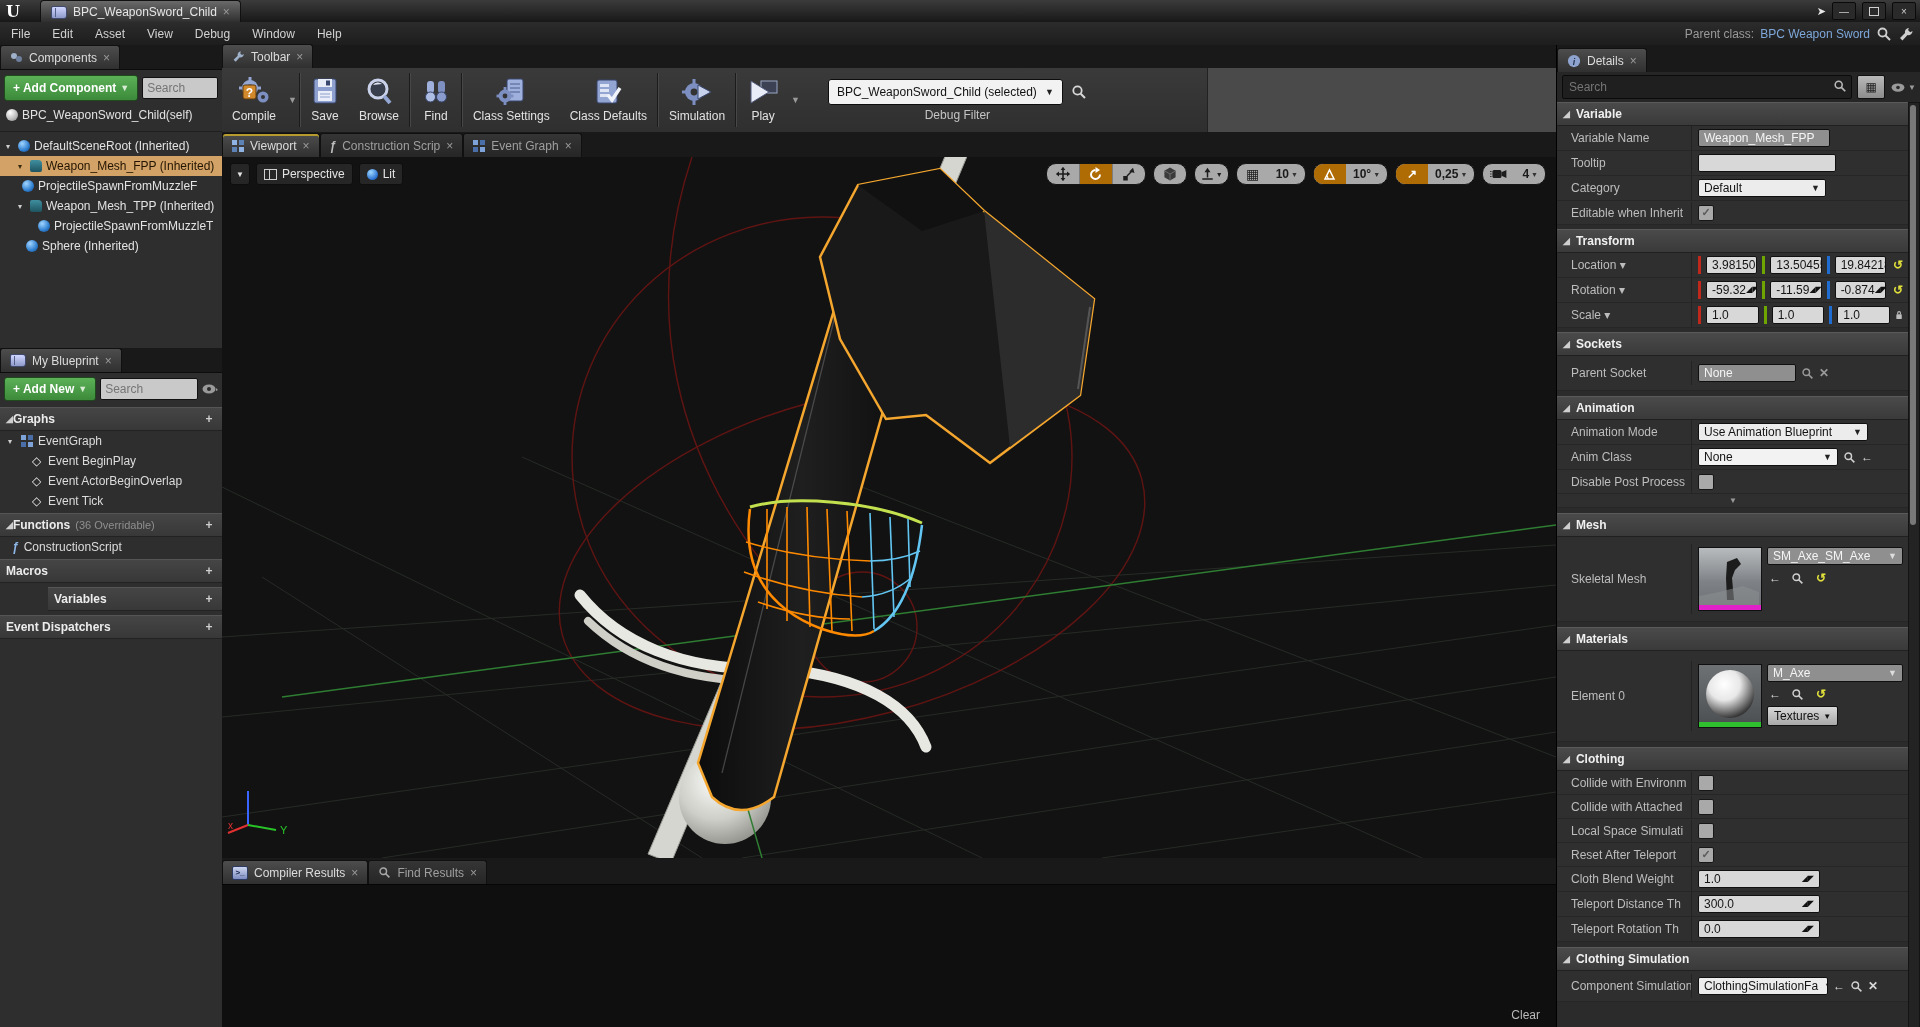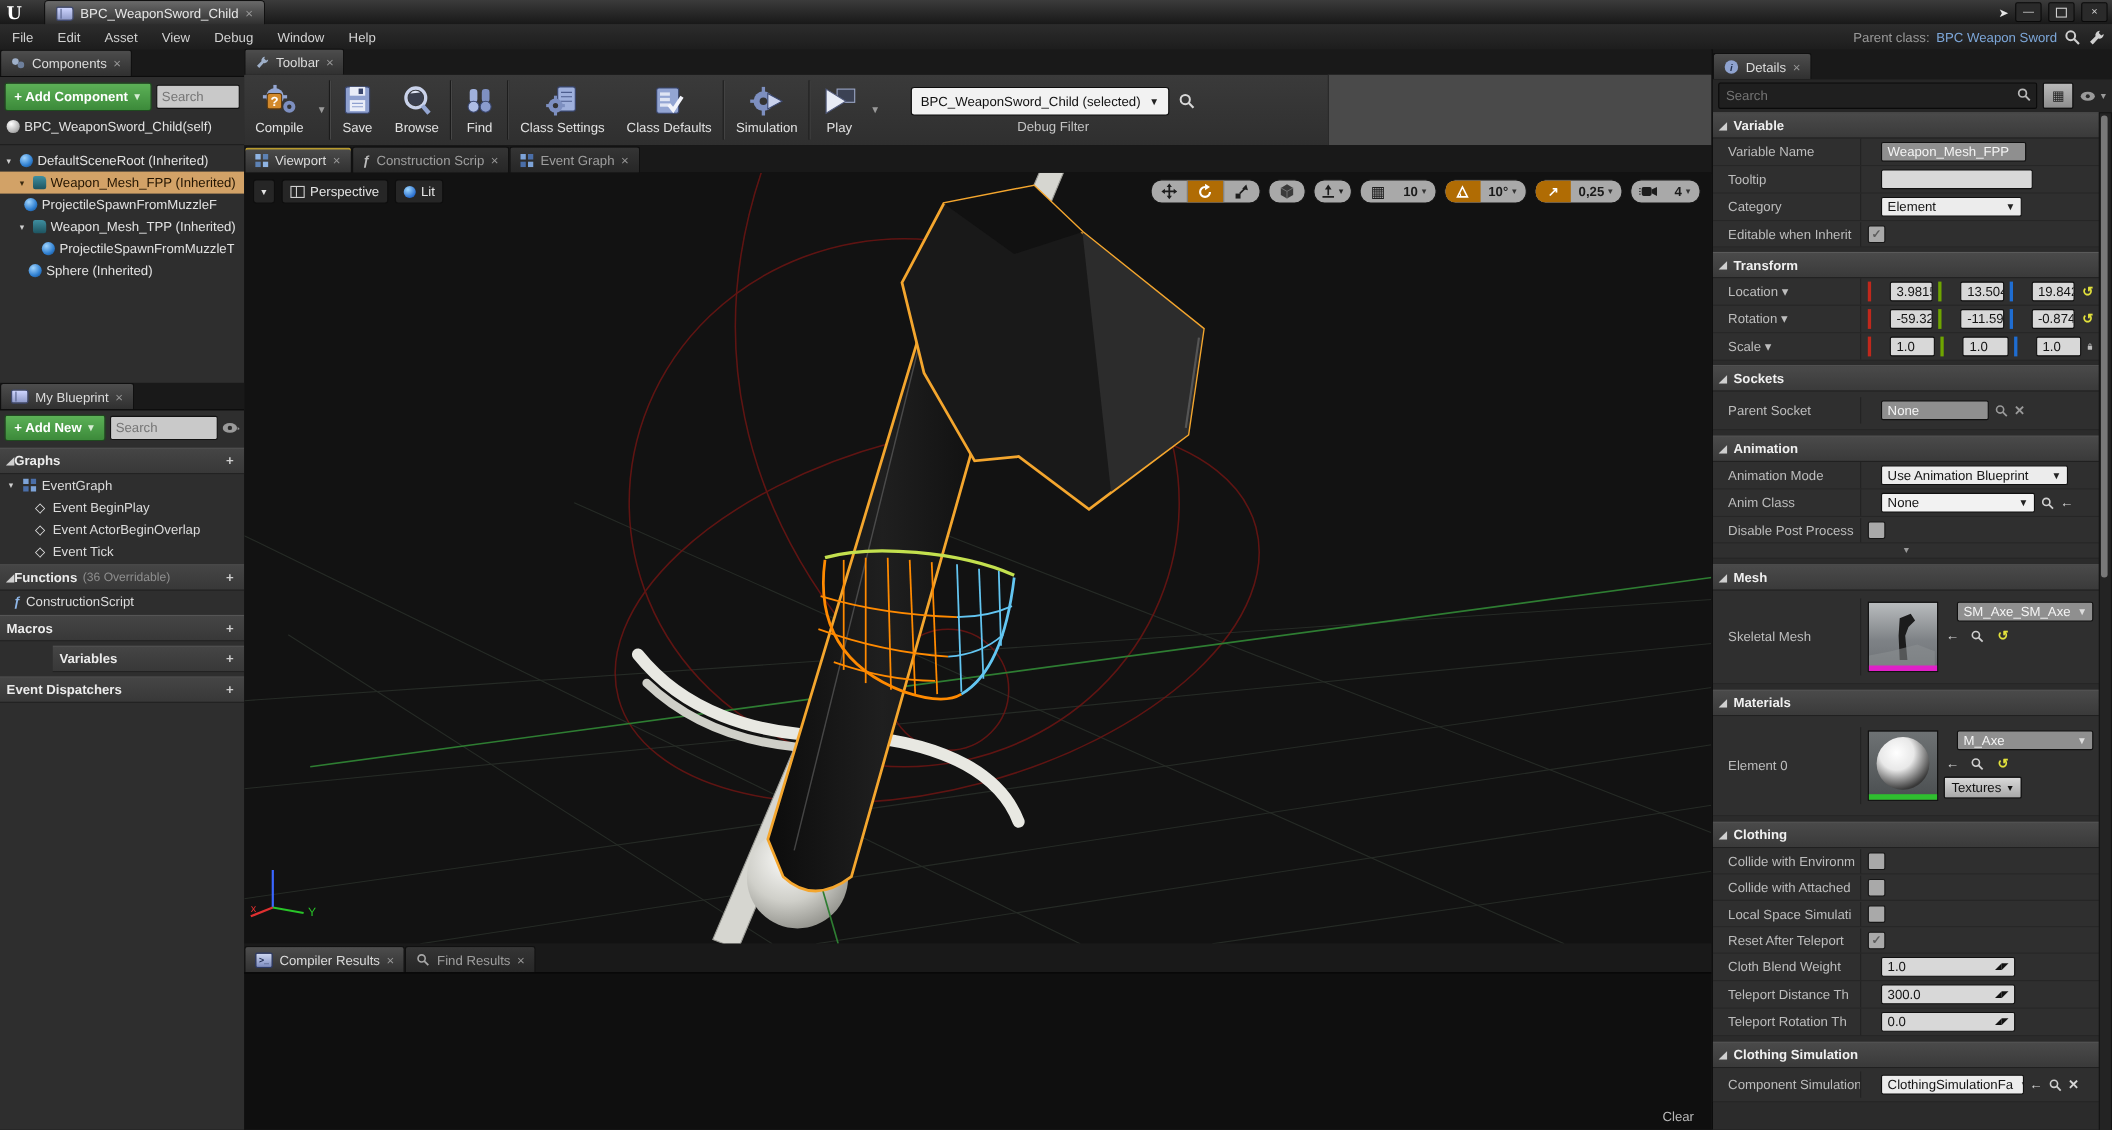--- a/index.html
+++ b/index.html
@@ -101,21 +101,21 @@
   .sq-btn{width:26px;height:22px;background:linear-gradient(#b9b9b9,#8d8d8d);border:1px solid #111;border-radius:2px;
      display:flex;align-items:center;justify-content:center;color:#222;}
   #d-body{left:0;top:57px;width:352px;height:925px;overflow:hidden;}
   .sec-hdr{height:22px;background:linear-gradient(#4a4a4a,#3a3a3a);border-top:1px solid #5a5a5a;border-bottom:1px solid #202020;
      display:flex;align-items:center;gap:6px;padding:0 6px;color:#f0f0f0;font-weight:bold;font-size:12px;}
   .sec-arrow{color:#cfcfcf;font-size:9px;}
   .drow{display:flex;align-items:center;background:#2f2f2f;border-bottom:1px solid #262626;min-height:23px;}
   .dlabel{width:120px;flex:none;color:#bdbdbd;padding-left:14px;white-space:nowrap;overflow:hidden;}
   .dctrl{flex:1;display:flex;align-items:center;gap:5px;border-left:1px solid #232323;padding:3px 6px;min-width:0;}
   .vbox{background:#d8d8d8;color:#141414;border:1px solid #101010;border-radius:2px;height:16px;line-height:16px;
-     padding:0 5px;white-space:nowrap;overflow:hidden;margin-left:12px;}
+     padding:0 5px;white-space:nowrap;overflow:hidden;}
   .vbox.mid{background:#8f8f8f;color:#f4f4f4;}
   .vbox.drop{display:flex;align-items:center;justify-content:space-between;gap:6px;}
   .vbox .dc{font-size:9px;color:#222;}
   .cb{width:14px;height:14px;background:#a9a9a9;border:1px solid #161616;border-radius:2px;flex:none;
       display:flex;align-items:center;justify-content:center;color:#5c5c5c;font-weight:bold;font-size:11px;}
   .strip3{width:3px;height:18px;flex:none;}
   .numbox{width:60px;display:flex;justify-content:space-between;align-items:center;}
   .dragglyph{font-size:8px;color:#111;}
   .reset{color:#e3e23c;font-weight:bold;margin-left:2px;}
   .icon-btn{color:#d8d8d8;font-weight:bold;}
@@ -706,21 +706,21 @@
     <div class="drow">
       <span class="dlabel">Tooltip</span>
       <span class="dctrl">
           <span class="vbox" style="width:126px;"></span>
         </span>
     </div>
     <div class="drow">
       <span class="dlabel">Category</span>
       <span class="dctrl">
           <span class="vbox drop" style="width:116px;background:#ececec;">
-            <span>Element</span>
+            <span>Default</span>
             <span class="dc">▼</span>
           </span>
         </span>
     </div>
     <div class="drow">
       <span class="dlabel">Editable when Inherit</span>
       <span class="dctrl">
           <span class="cb">✓</span>
         </span>
     </div>

